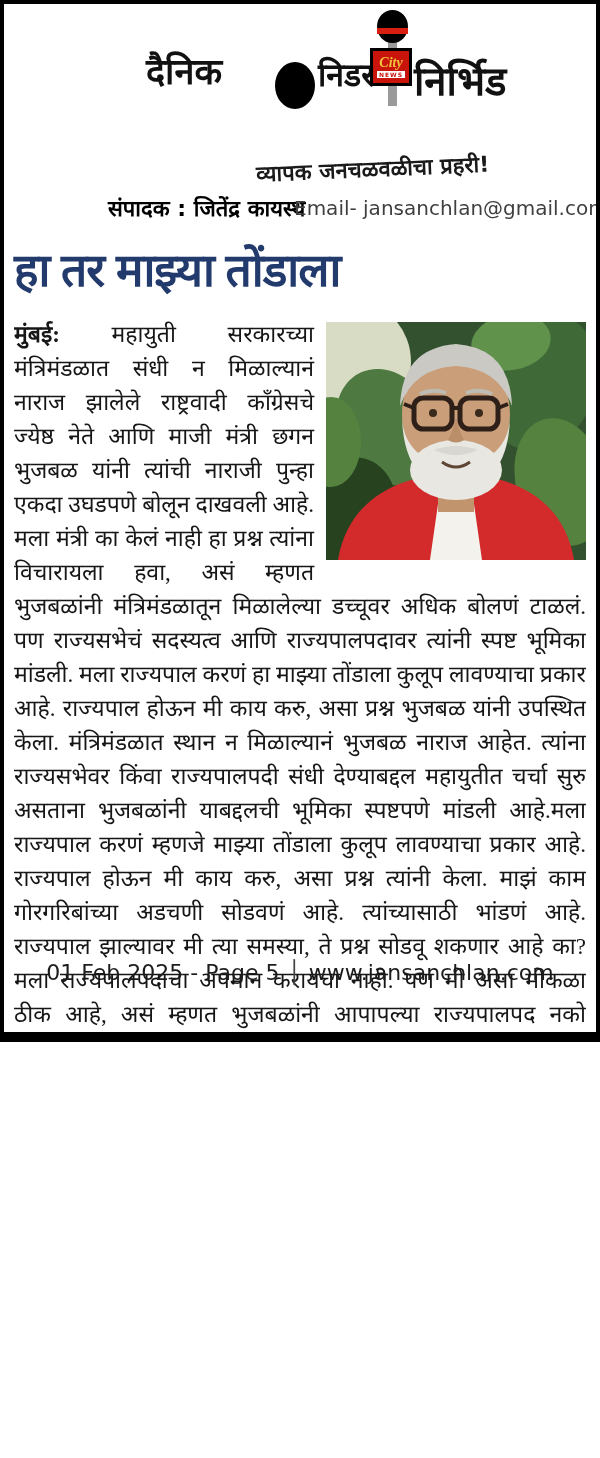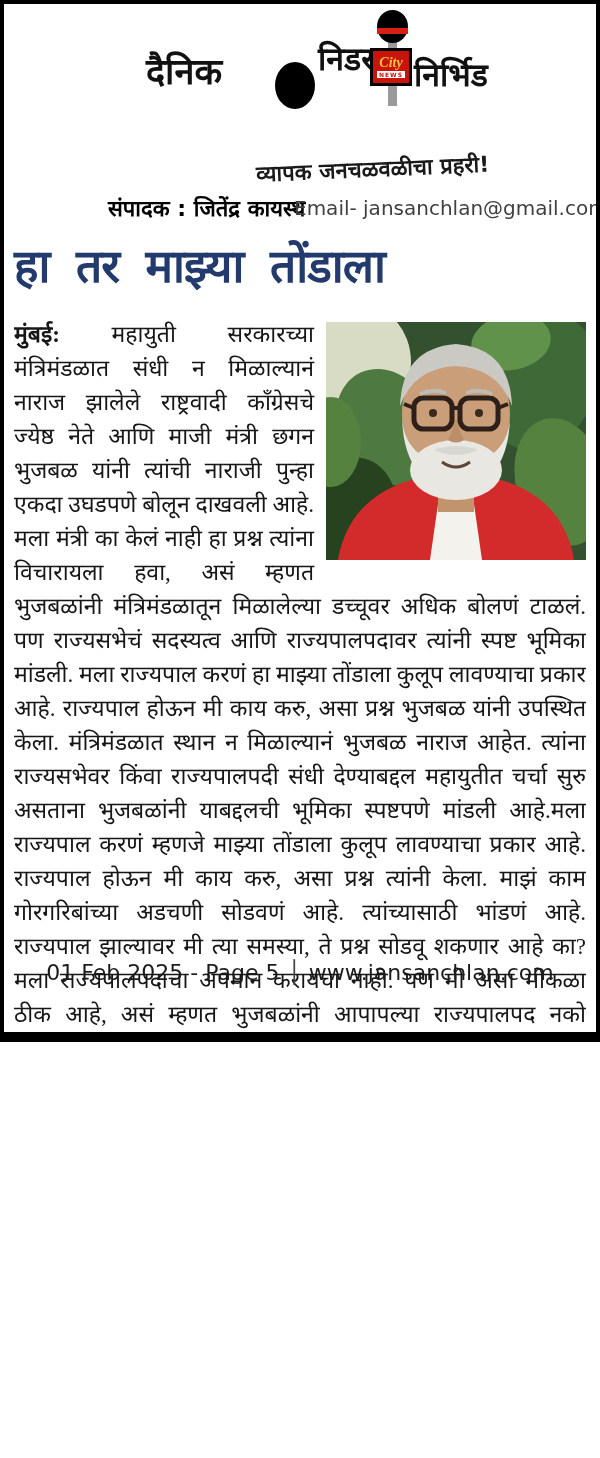--- a/index.html
+++ b/index.html
@@ -14,28 +14,28 @@
     font-family:"Liberation Serif", serif;
   }
   
   .masthead{position:relative;height:224px;}
   .dainik{
     position:absolute;left:142px;top:42px;
     font-family:"DejaVu Sans", sans-serif;
     font-weight:bold;font-size:36px;color:#111;
   }
   .nidar{
-    position:absolute;left:314px;top:32px;
+    position:absolute;left:314px;top:48px;
     font-family:Liberation Sans, sans-serif;
     font-weight:bold;font-size:32px;color:#111;
   }
   .nirbhid{
     position:absolute;left:410px;top:48px;
     font-family:"DejaVu Sans", sans-serif;
-    font-weight:bold;font-size:32px;color:#111;text-align:right;
+    font-weight:bold;font-size:40px;color:#111;text-align:right;
   }
   .mic{position:absolute;left:366px;top:4px;width:44px;height:100px;}
   .mic .stem{position:absolute;left:18px;top:30px;width:9px;height:68px;background:#9a9a9a;}
   .mic .head{position:absolute;left:7px;top:2px;width:31px;height:33px;background:#000;border-radius:50%;}
   .mic .band{position:absolute;left:7px;top:20px;width:31px;height:6px;background:#d91f11;}
   .mic .badge{
     position:absolute;left:0;top:40px;width:42px;height:38px;
     border:3px solid #000;box-sizing:border-box;background:#c8140b;
     display:flex;flex-direction:column;align-items:center;justify-content:center;
   }
@@ -70,21 +70,21 @@
     font-weight:bold;font-size:22px;color:#000;white-space:nowrap;
   }
   .email{
     position:absolute;left:290px;top:192px;
     font-family:"DejaVu Sans", sans-serif;
     font-size:20px;color:#3f3f3f;white-space:nowrap;
   }
   
   .headline{
     margin:0 10px 6px 10px;
-    font-family:Liberation Mono, monospace;
+    font-family:Liberation Sans, sans-serif;
     font-weight:bold;font-size:46px;line-height:84px;
     color:#233a6d;letter-spacing:-1px;
   }
   .headline .hl-line{display:block;white-space:nowrap;}
   
   .article{
     margin:4px 10px 0 10px;
     height:960px;overflow:hidden;
     font-family:"Liberation Serif", serif;
     font-size:23px;line-height:34px;color:#161616;

